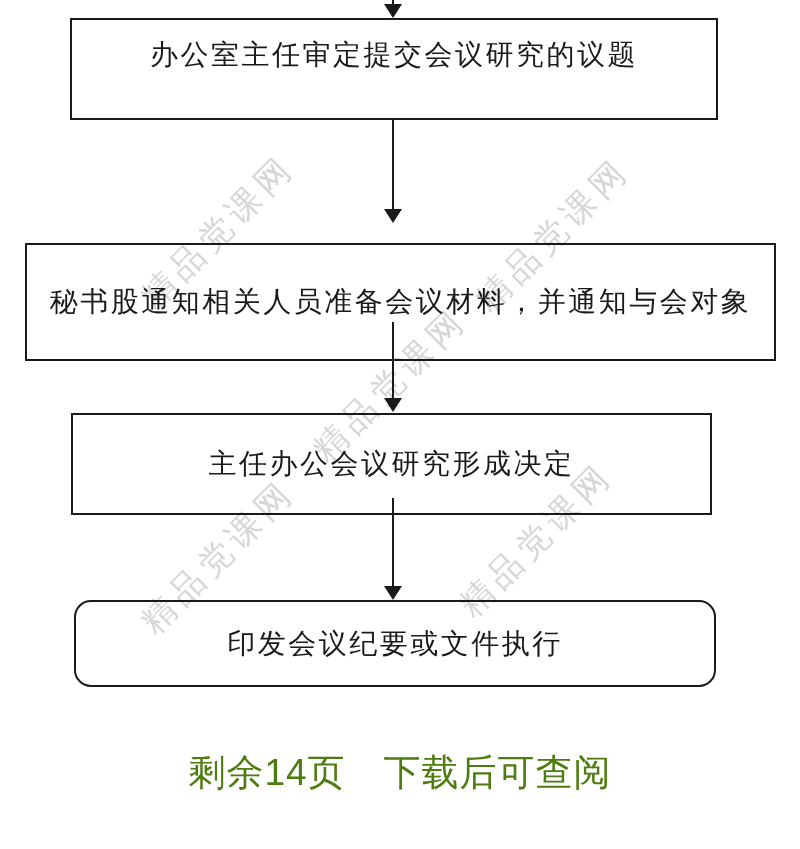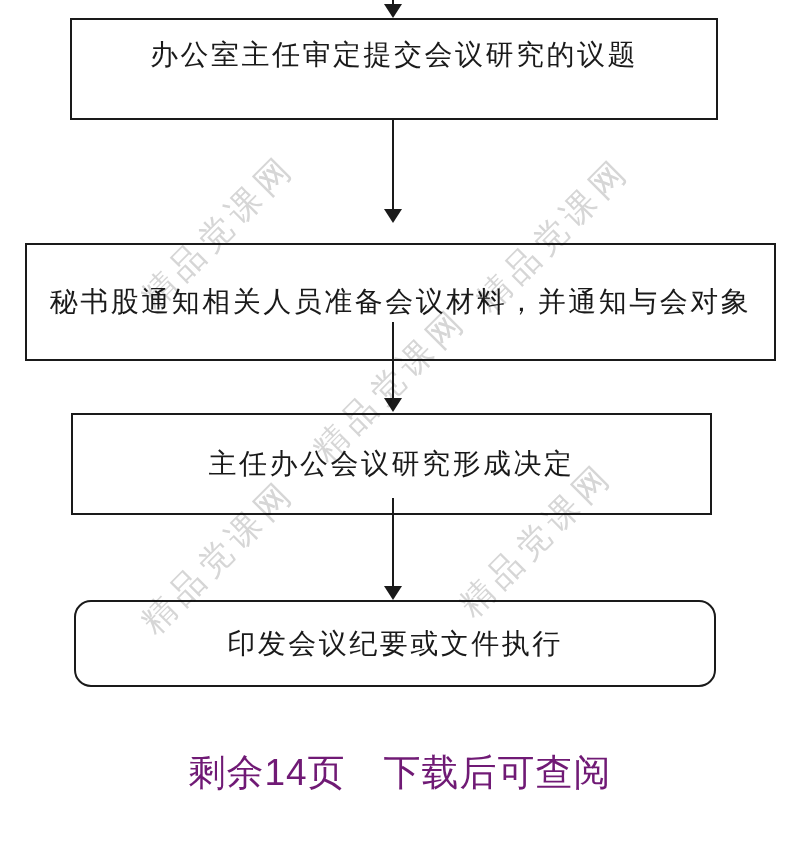--- a/index.html
+++ b/index.html
@@ -81,21 +81,21 @@
   #wm5 { left: 536px; top: 540px; }
 
   
   #footer-note {
     position: absolute;
     left: 0; top: 748px;
     width: 800px;
     text-align: center;
     font-family: "Liberation Sans", "DejaVu Sans", sans-serif;
     font-size: 37px;
-    color: #701a75;
+    color: #4d7c0f;
     letter-spacing: 1px;
     z-index: 2;
   }
 </style>
 </head>
 <body>
 
 <div id="canvas">
 
   <div class="arrow-line" id="line-top"></div>

